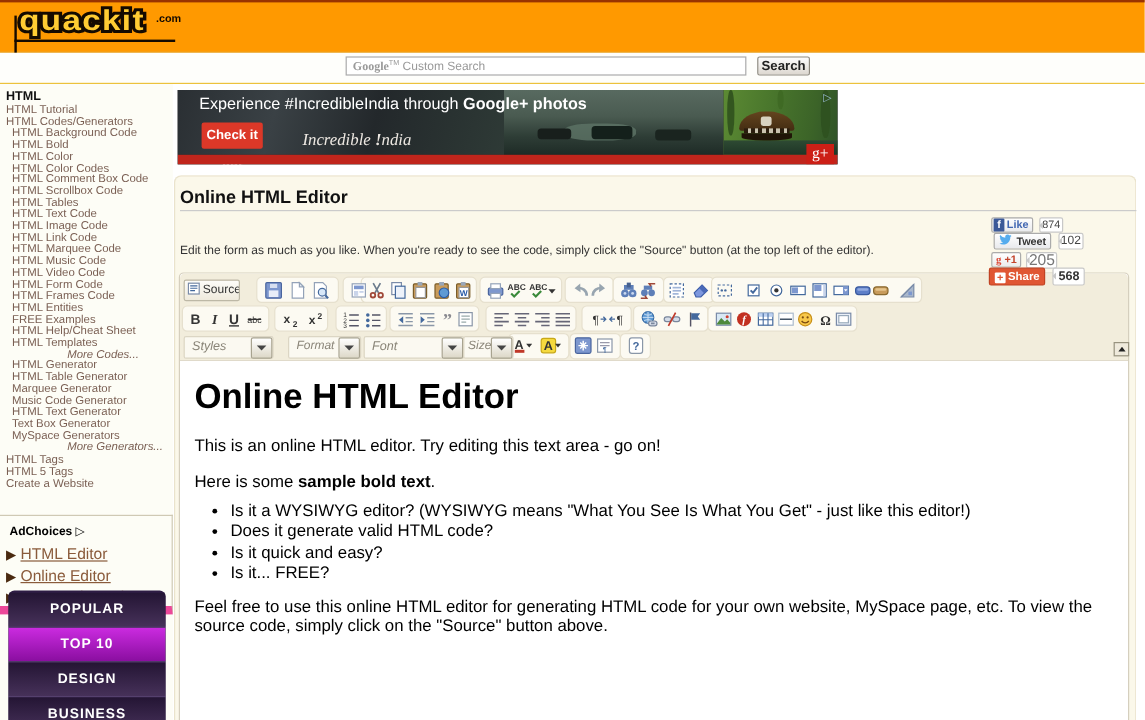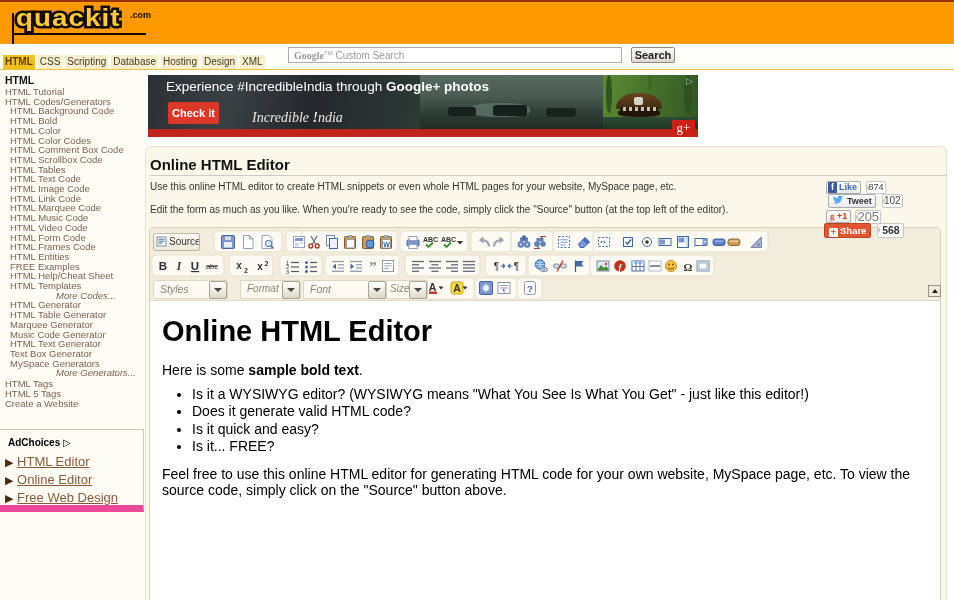--- a/index.html
+++ b/index.html
@@ -96,23 +96,20 @@
     <div id="logo-wrap">
       <div class="logotxt" id="logo-stroke">quackit</div>
       <div class="logotxt" id="logo-fill">quackit</div>
     </div>
     <div id="dotcom">.com</div>
   </div>
 
   <div id="strip">
     <div id="searchbox"><span style="margin-left:5px;display:inline-block;margin-top:2px;"><span class="g">Google</span><sup style="font-size:6px;">TM</sup> Custom Search</span></div>
     <div id="searchbtn">Search</div>
-    <div id="tabs">
-      <span class="tab act">HTML</span><span class="tab">CSS</span><span class="tab">Scripting</span><span class="tab">Database</span><span class="tab">Hosting</span><span class="tab">Design</span><span class="tab">XML</span>
-    </div>
   </div>
 
   <div id="side">
     <div class="h">HTML</div>
     <ul>
       <li class="i1">HTML Tutorial</li>
       <li class="i1">HTML Codes/Generators</li>
       <li class="i2">HTML Background Code</li>
       <li class="i2">HTML Bold</li>
       <li class="i2">HTML Color</li>
@@ -144,20 +141,26 @@
       <li class="i1" style="margin-top:1px;">HTML Tags</li>
       <li class="i1">HTML 5 Tags</li>
       <li class="i1">Create a Website</li>
     </ul>
     <div id="adbox">
       <div class="adc">AdChoices <span style="font-weight:normal">▷</span></div>
       <div class="biglink" style="top:24px;"><span class="arr">▶</span> <u>HTML Editor</u></div>
       <div class="biglink" style="top:42px;"><span class="arr">▶</span> <u>Online Editor</u></div>
       <div class="biglink" style="top:60px;"><span class="arr">▶</span> <u>Free Web Design</u></div>
     </div>
+    <div id="pmenu">
+      <div class="pbtn">POPULAR</div>
+      <div class="pbtn hot">TOP 10</div>
+      <div class="pbtn">DESIGN</div>
+      <div class="pbtn">BUSINESS</div>
+    </div>
   </div>
   <div id="panel"></div>
 
   <div id="main">
     <div id="banner">
       <div class="ph" style="left:0;width:272px;background:linear-gradient(105deg,#2A2F33 0%,#3A4145 30%,#23282B 60%,#2E3A36 100%);"></div>
       <div class="ph" style="left:272px;width:183px;background:linear-gradient(#586A60 0%,#4A5B51 40%,#2E3D36 72%,#1E2B26 100%);"></div>
       <div class="ph" style="left:322px;width:60px;top:28px;height:14px;background:#5E7466;border-radius:40%;opacity:.8;"></div>
       <div class="ph" style="left:300px;width:28px;top:32px;height:9px;background:#181F1C;border-radius:3px;"></div>
       <div class="ph" style="left:345px;width:34px;top:30px;height:11px;background:#14201B;border-radius:3px;"></div>
@@ -172,21 +175,20 @@
       <div class="ph" style="left:470px;width:42px;top:36px;height:6px;background:#201507;border-radius:0 0 45% 45%;"></div>
       <div class="ph" style="left:486px;width:9px;top:22px;height:8px;background:#D8D2C0;border-radius:2px;"></div>
       <div id="bhead">Experience #IncredibleIndia through <b>Google+ photos</b></div>
       <div id="bbtn">Check it out</div>
       <div id="bindia"><i>Incredible <b>!</b>ndia</i></div>
       <div id="bstrip"></div>
       <div id="bgplus">g+</div>
       <div id="badc">▷</div>
     </div>
     <div id="h2x">Online HTML Editor</div>
-    <div id="p1">Use this online HTML editor to create HTML snippets or even whole HTML pages for your website, MySpace page, etc.</div>
     <div id="p2">Edit the form as much as you like. When you're ready to see the code, simply click the "Source" button (at the top left of the editor).</div>
     <div id="social">
       <div class="srow" id="fb" style="top:1px;left:2px;"><span class="sbtn"><span id="fbic">f</span>Like</span><span class="scnt" style="font-size:9px;height:11px;line-height:11px;width:18px;margin-left:5px;">874</span></div>
       <div class="srow" id="tw" style="top:14px;left:4px;"><span class="sbtn"><svg id="twic" viewBox="0 0 16 14">
               <path d="M15 2c-.5.3-1.1.5-1.7.6A2.9 2.9 0 0 0 14.6 1c-.6.3-1.2.6-1.9.7a2.9 2.9 0 0 0-5 2.7A8.3 8.3 0 0 1 1.7 1.3a2.9 2.9 0 0 0 .9 3.9c-.5 0-.9-.1-1.3-.4 0 1.4 1 2.6 2.3 2.9-.4.1-.8.1-1.3 0 .4 1.2 1.5 2 2.7 2A5.8 5.8 0 0 1 .7 11a8.2 8.2 0 0 0 4.5 1.3c5.4 0 8.3-4.5 8.3-8.3v-.4c.6-.4 1.1-.9 1.5-1.6z" fill="#55ACEE"></path>
             </svg><span style="margin-left:3px;">Tweet</span></span><span class="scnt" style="font-size:10px;height:12px;line-height:12px;width:19px;margin-left:6px;">102</span></div>
       <div class="srow" id="gp" style="top:30px;left:2px;"><span class="sbtn"><span style="font-family:'Liberation Serif',serif;font-weight:bold;color:#DD4B39;">g</span> +1</span><span class="scnt" style="font-size:13px;height:12px;line-height:12px;width:24px;margin-left:4px;color:#777;">205</span></div>
       <div class="srow" id="sh" style="top:43px;left:0px;"><span class="sbtn"><span id="shic">+</span>Share</span><span class="scnt" style="font-size:10.5px;height:13px;line-height:13px;width:25px;margin-left:6px;font-weight:bold;color:#333;">568</span></div>
     </div>
     <div id="edbox">
@@ -531,20 +533,21 @@
             <span class="db"></span>
           </div>
         <div class="combo" style="left:236px;width:40px;">
             <span class="lb" style="left:3px;font-size:10px;">Size</span>
             <span class="db"></span>
           </div>
       </div>
       <div id="sbarr"></div>
       <div id="edcontent">
         <h1>Online HTML Editor</h1>
+        <p style="margin-top:15px;">This is an online HTML editor. Try editing this text area - go on!</p>
         <p>Here is some <b>sample bold text</b>.</p>
         <ul>
           <li>Is it a WYSIWYG editor? (WYSIWYG means "What You See Is What You Get" - just like this editor!)</li>
           <li>Does it generate valid HTML code?</li>
           <li>Is it quick and easy?</li>
           <li>Is it... FREE?</li>
         </ul>
         <p style="margin-top:10px;">Feel free to use this online HTML editor for generating HTML code for your own website, MySpace page, etc. To view the source code, simply click on the "Source" button above.</p>
       </div>
     </div>

